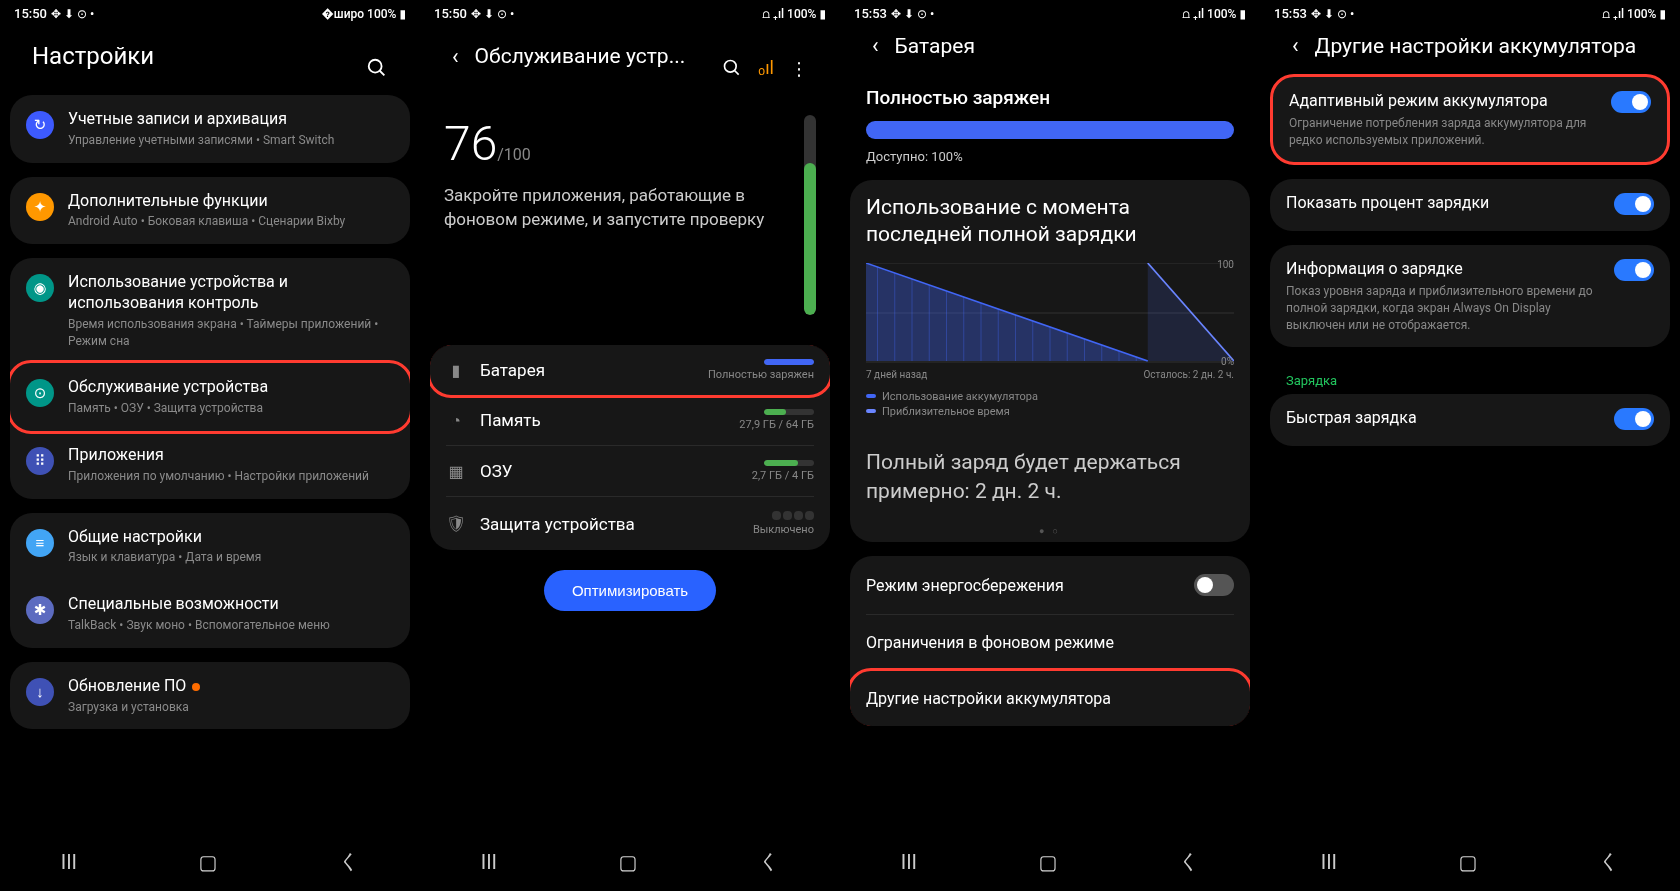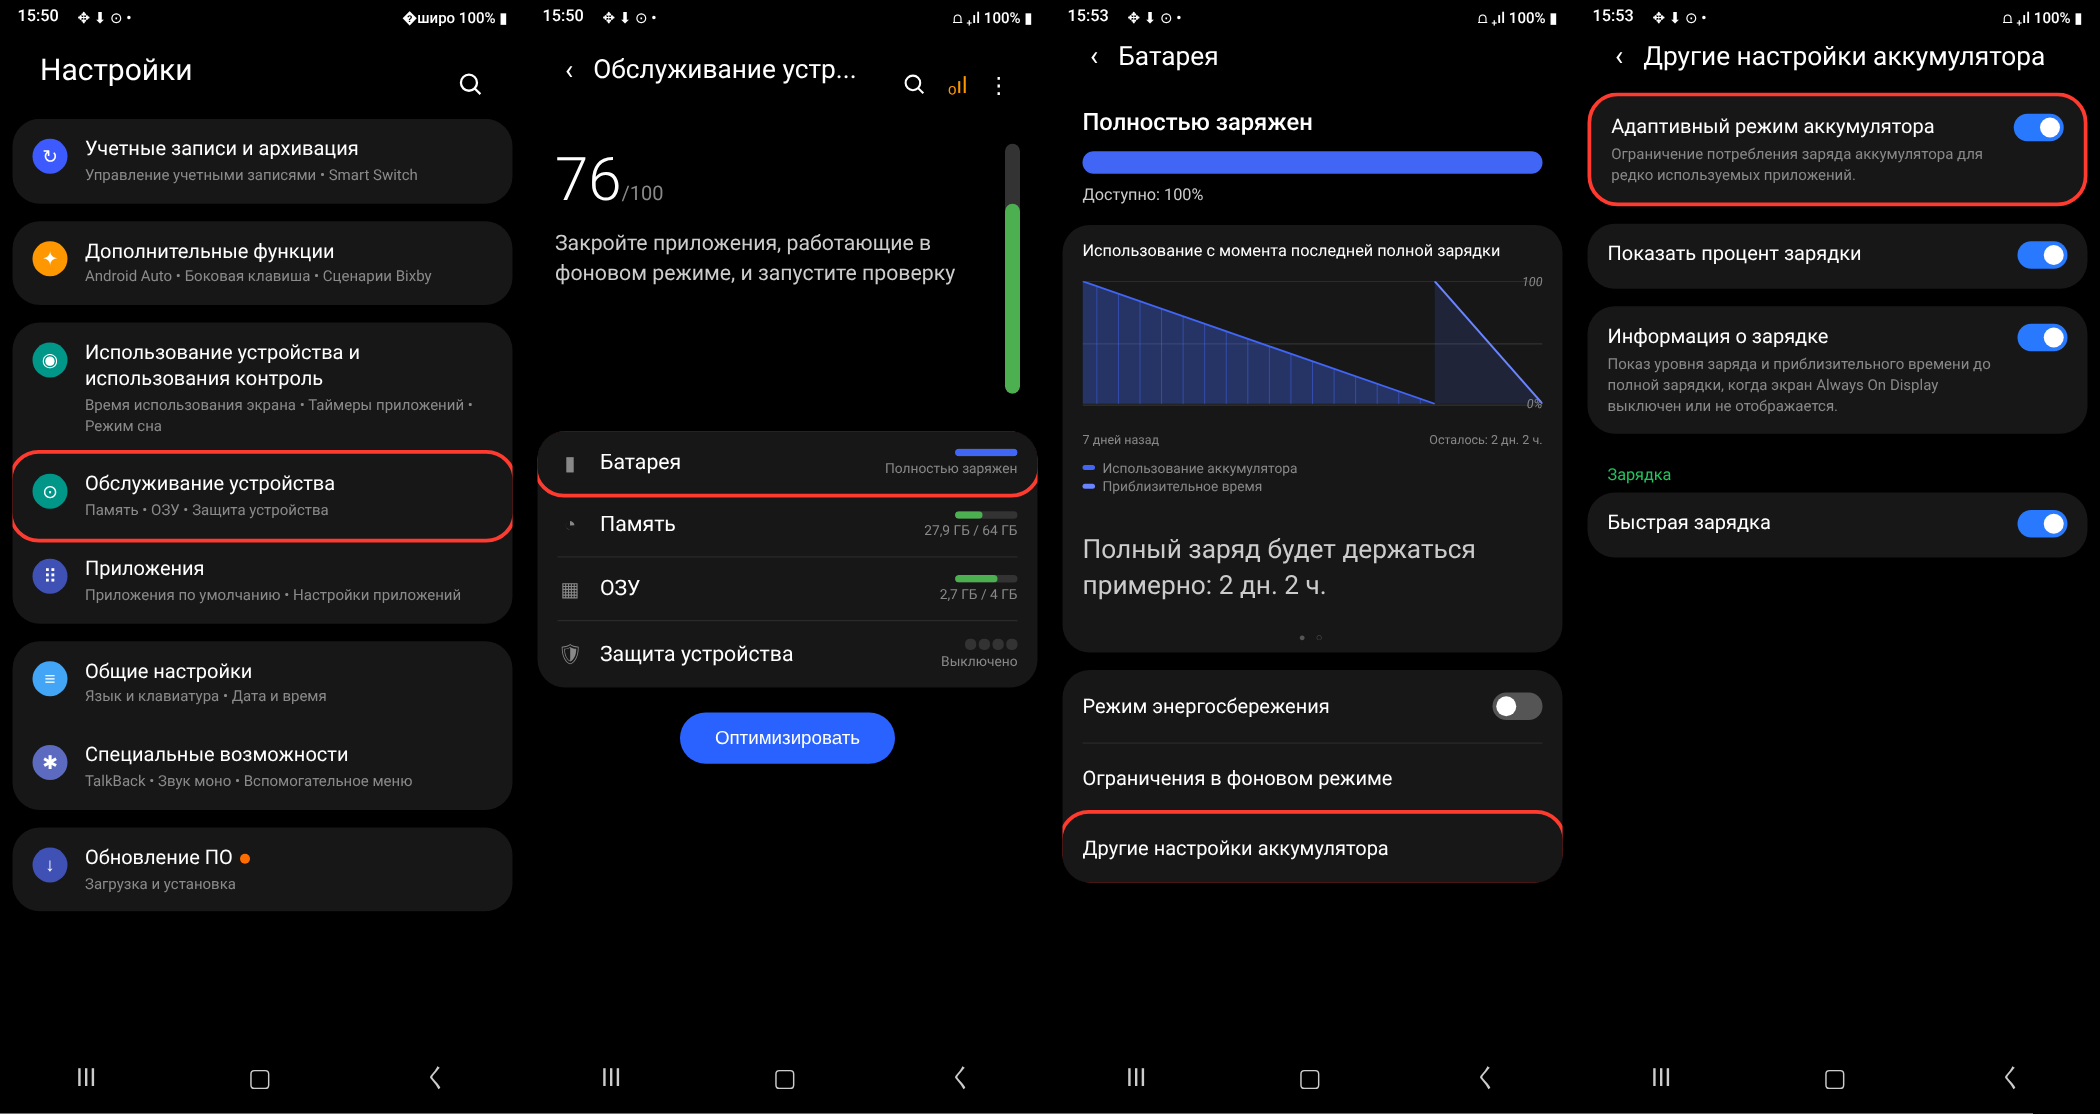--- a/index.html
+++ b/index.html
@@ -1,21 +1,21 @@
 <!DOCTYPE html>
 <html><head>
 <meta charset="utf-8">
 <style>
 * { margin: 0; padding: 0; box-sizing: border-box; }
 body { background: #fff; font-family: -apple-system, BlinkMacSystemFont, "Segoe UI", Roboto, sans-serif; display: flex; justify-content: center; }
 .container { display: flex; gap: 0; width: 1680px; height: 891px; }
 .phone { width: 420px; height: 891px; background: #000; color: #fff; display: flex; flex-direction: column; position: relative; overflow: hidden; }
 
 .status-bar { display: flex; justify-content: space-between; align-items: center; padding: 6px 14px 2px; font-size: 13px; font-weight: 500; }
-.status-left { display: flex; align-items: center; gap: 15px; }
+.status-left { display: flex; align-items: center; gap: 4px; }
 .status-right { display: flex; align-items: center; gap: 3px; font-size: 12px; }
 .status-icons { display: flex; gap: 3px; font-size: 12px; }
 
 .header { display: flex; align-items: center; padding: 10px 32px 16px; gap: 16px; }
 .header-title { font-size: 21px; font-weight: 400; flex: 1; white-space: nowrap; overflow: hidden; text-overflow: ellipsis; }
 .header-title-large { font-size: 24px; }
 .back-btn { font-size: 22px; cursor: pointer; }
 .icon-btn { font-size: 18px; cursor: pointer; margin-top: 24px; }
 
 .content { flex: 1; overflow-y: auto; padding: 0 10px; }
@@ -57,22 +57,22 @@
 .device-dot { width: 9px; height: 9px; border-radius: 4px; background: #333; }
 
 .optimize-btn { background: #2962ff; color: #fff; border: none; border-radius: 24px; padding: 12px 28px; font-size: 15px; font-weight: 500; margin: 20px auto; display: block; cursor: pointer; }
 
 .battery-full { padding: 12px 16px 16px; }
 .battery-full-title { font-size: 19px; font-weight: 500; margin-bottom: 12px; }
 .battery-progress { height: 18px; background: #4166f5; border-radius: 9px; margin-bottom: 10px; }
 .battery-avail { font-size: 13px; color: #ccc; }
 
 .usage-card { padding: 14px 16px; }
-.usage-title { font-size: 13px; line-height: 1.3; margin-bottom: 14px; }
-.usage-chart { height: 100px; position: relative; margin-bottom: 22px; font-style: italic; }
+.usage-title { font-size: 21px; line-height: 1.3; margin-bottom: 14px; }
+.usage-chart { height: 100px; position: relative; margin-bottom: 6px; }
 .chart-label-r { position: absolute; right: 0; font-size: 10px; color: #888; }
 .chart-time { display: flex; justify-content: space-between; font-size: 10px; color: #888; margin-bottom: 10px; }
 .legend { font-size: 11px; color: #888; }
 .legend-row { display: flex; align-items: center; gap: 6px; margin-bottom: 2px; }
 .legend-dot { width: 10px; height: 4px; border-radius: 2px; }
 .est-text { font-size: 21px; color: #ccc; padding: 14px 16px; line-height: 1.4; }
 .pager { text-align: center; padding: 6px; color: #555; font-size: 9px; letter-spacing: 3px; }
 
 .option-row { display: flex; align-items: center; padding: 18px 16px; cursor: pointer; }
 .option-title { flex: 1; font-size: 16px; }

